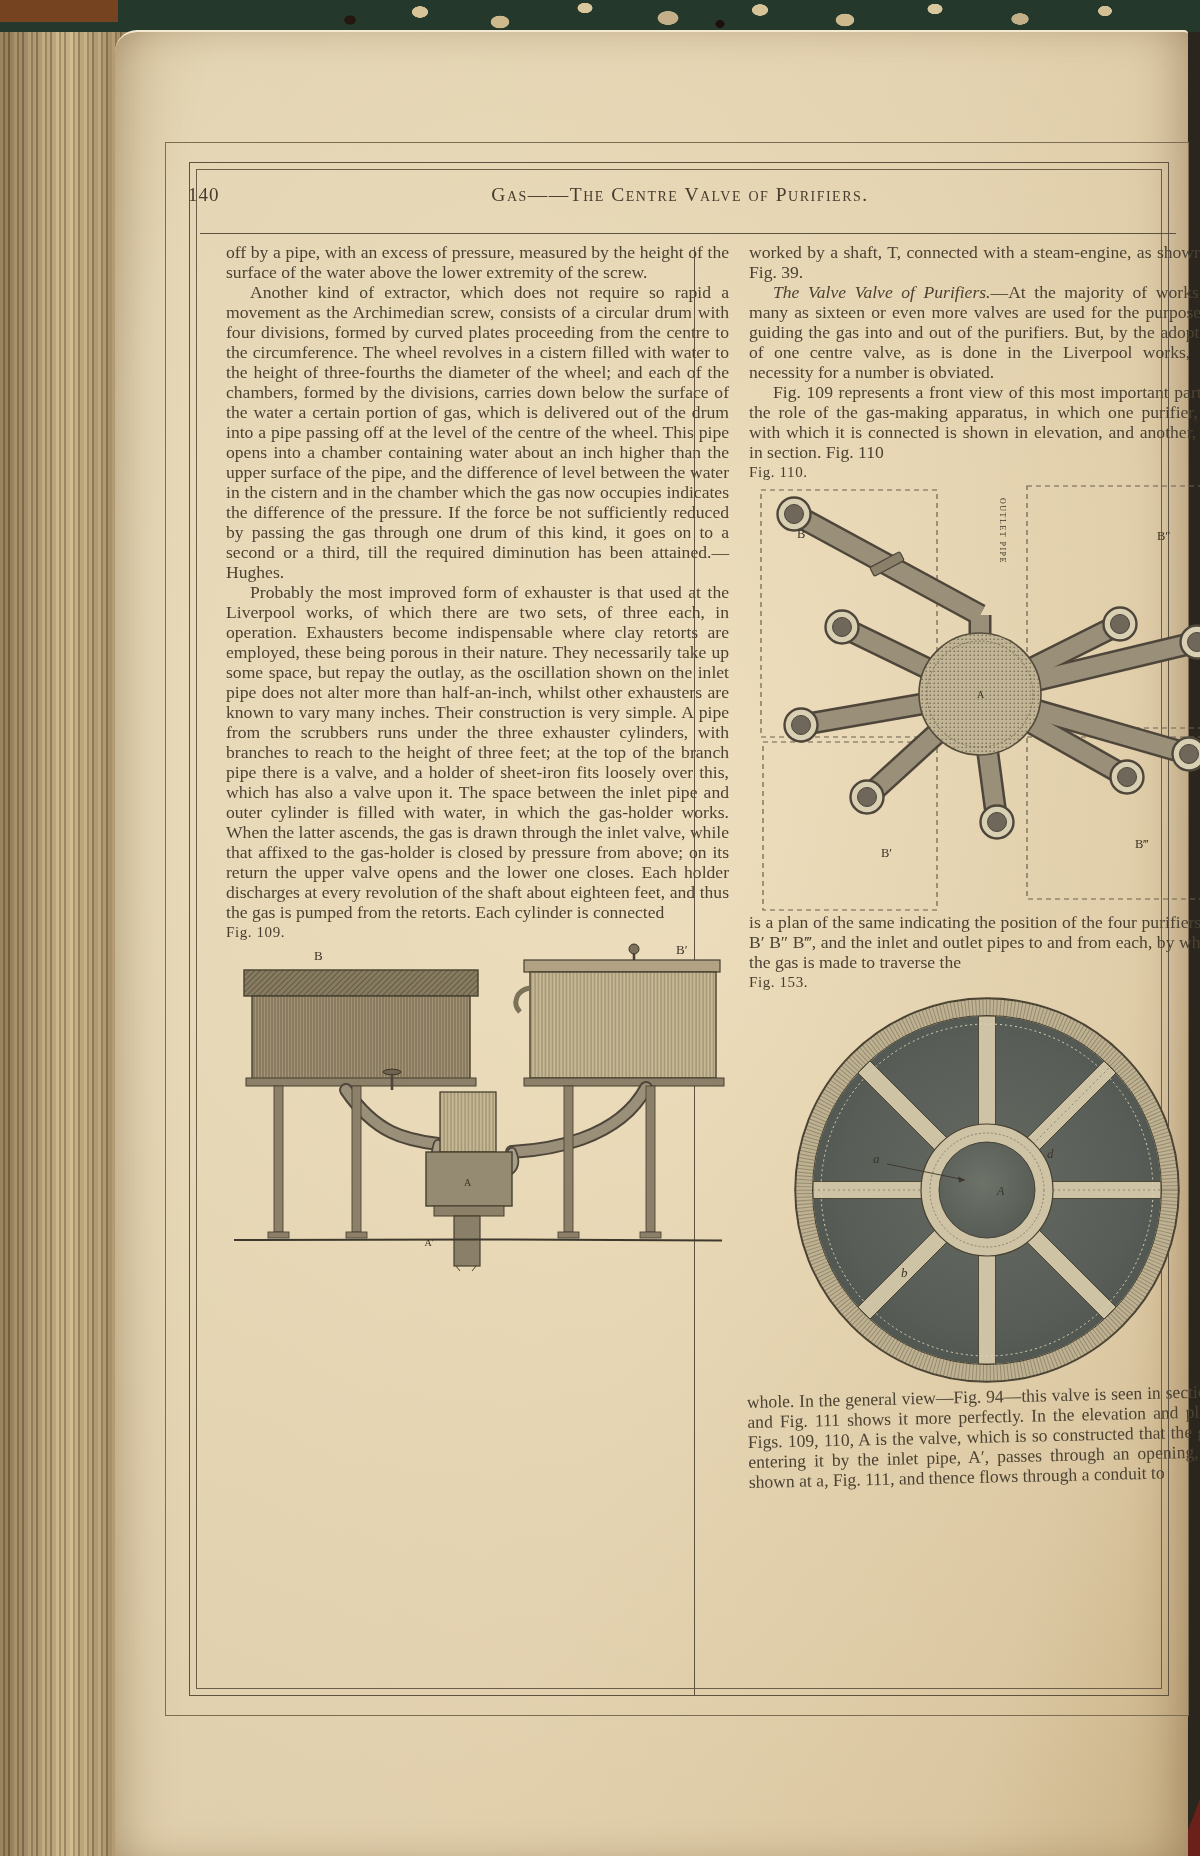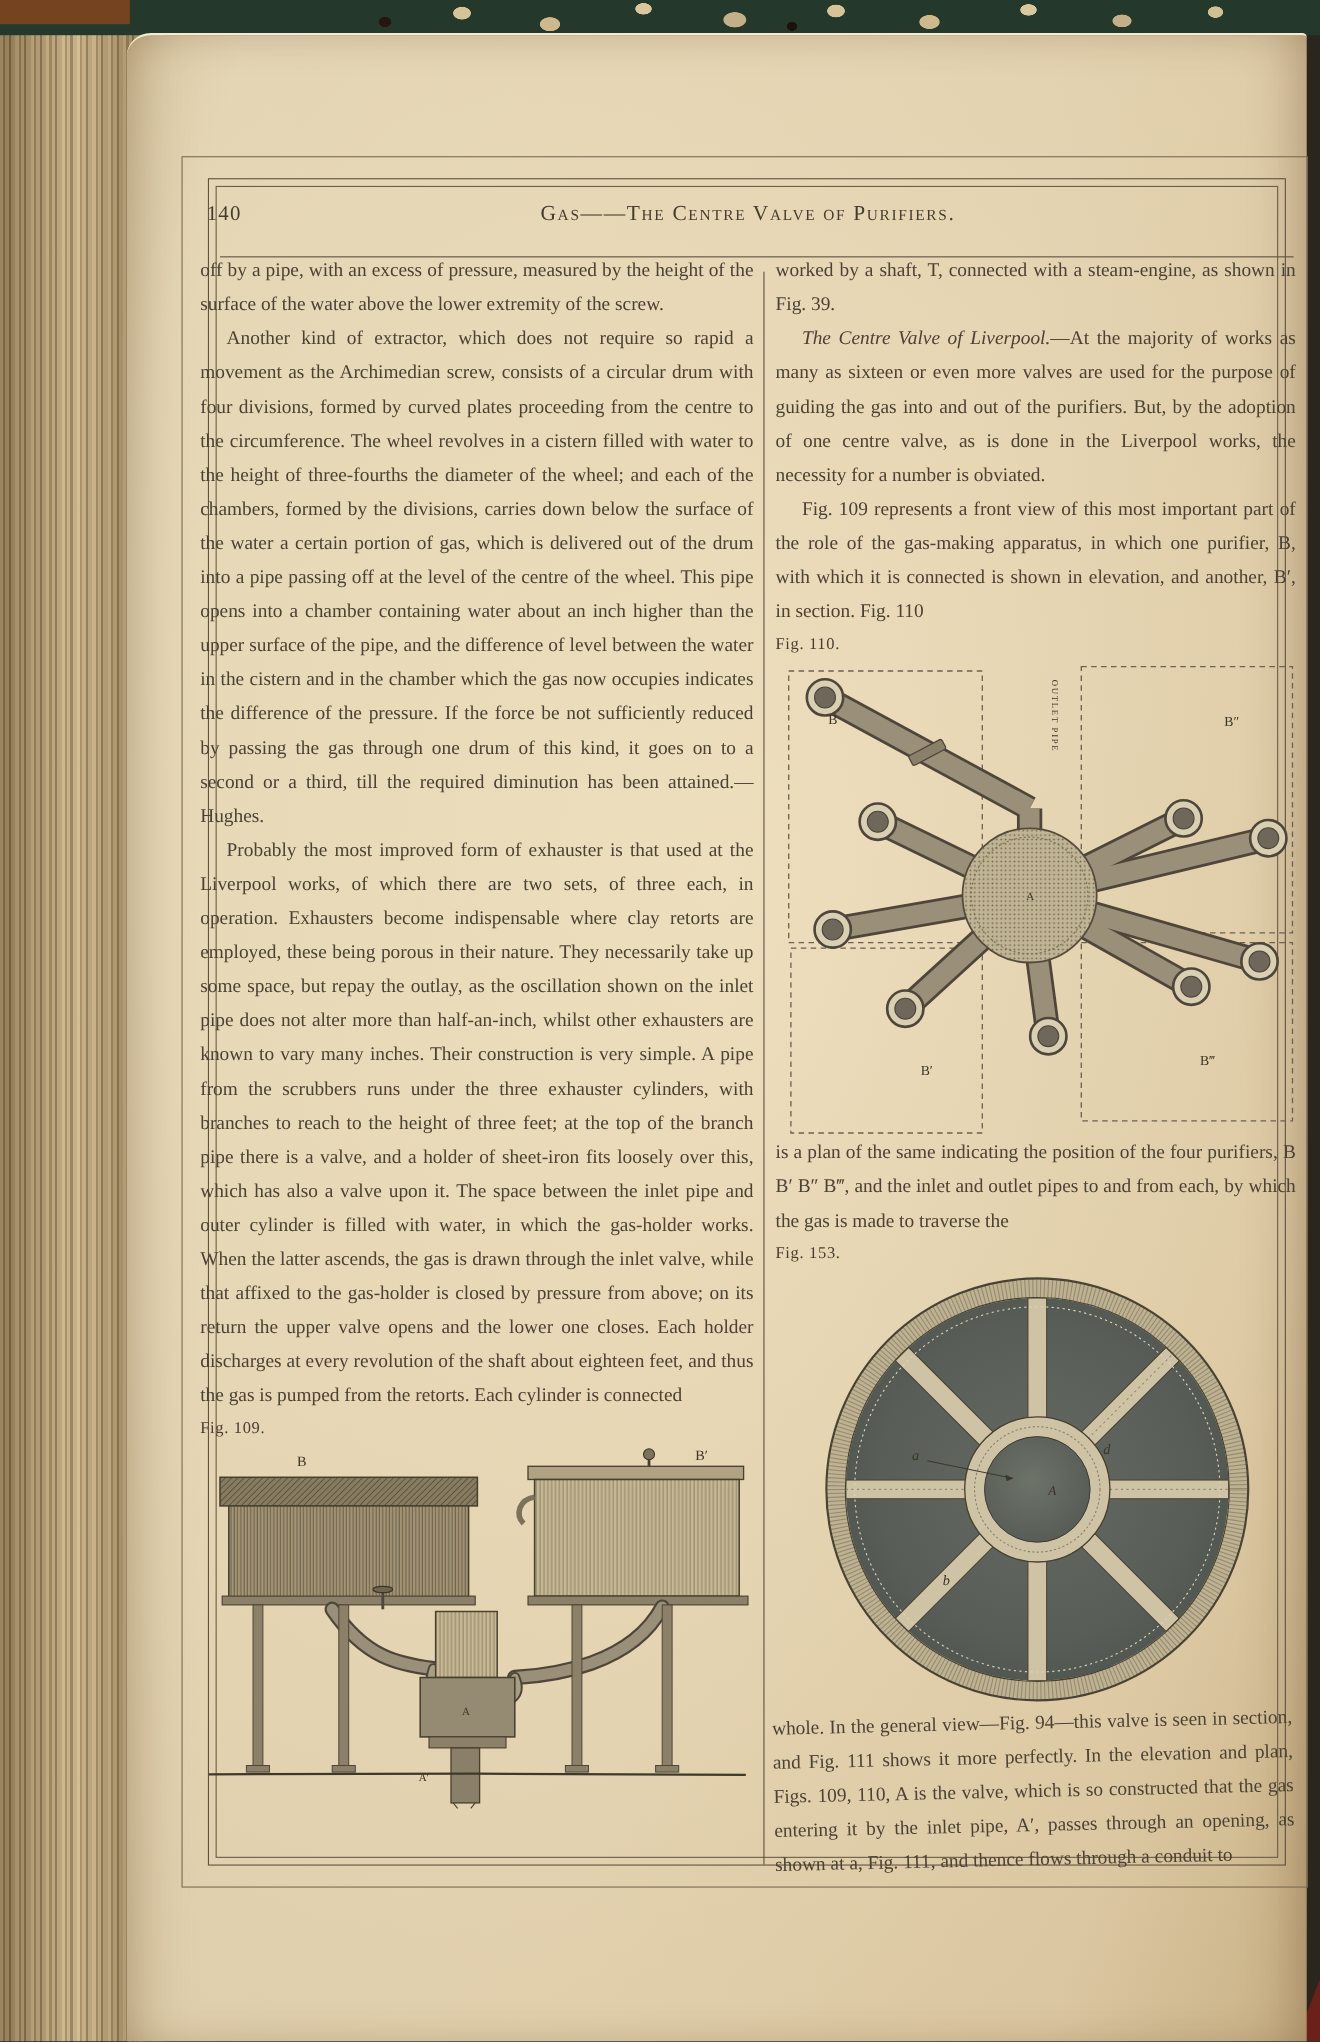--- a/index.html
+++ b/index.html
@@ -48,22 +48,22 @@
 
   
   .pagenum,.running-head{color:#453c2d;}
   .header-row{position:absolute;left:67px;top:150px;width:996px;height:30px;}
   .pagenum{position:absolute;left:6px;top:2px;font-size:19px;letter-spacing:1px;}
   .running-head{position:absolute;left:0;right:0;text-align:center;top:2px;
     font-variant:small-caps;font-size:19.5px;letter-spacing:1.5px;}
   .header-rule{position:absolute;left:85px;top:201px;width:976px;border-top:1.4px solid #5d5140;}
   .col-divider{position:absolute;left:579px;top:215px;width:1.4px;height:1448px;background:#5d5140;}
 
-  .col{position:absolute;top:198px;color:#4b4233;font-size:17.6px;line-height:31px;
-    text-align:justify;}
+  .col{position:absolute;top:210px;color:#4b4233;font-size:17.6px;line-height:20px;
+    text-align:justify;margin-left:44px;}
   .col-left{left:67px;width:503px;}
   .col-right{left:590px;width:473px;}
   .col p{margin:0;}
   .indent{text-indent:24px;}
   .ital{font-style:italic;}
   .fig-caption{margin:13px 0 8px;text-align:left;font-size:15px;letter-spacing:.6px;
     color:#463d2f;text-indent:0;}
   .figure{display:block;margin:0 auto;}
   .rot{transform:rotate(-1.3deg);transform-origin:0 100%;}
 
@@ -164,21 +164,21 @@
         <path d="M 230,324 l 4,5 m 16,-5 l -4,5" stroke="#47402f" stroke-width="1" fill="none"></path>
 
         <text x="88" y="18" font-size="13">B</text>
         <text x="450" y="12" font-size="13">B′</text>
       </svg>
 
     </div>
 
     <div class="col col-right">
       <p>worked by a shaft, T, connected with a steam-engine, as shown in Fig. 39.</p>
-      <p class="indent"><span class="ital">The Centre Valve of Liverpool.</span><span>—At the majority of works as many as sixteen or even more valves are used for the purpose of guiding the gas into and out of the purifiers.  But, by the adoption of one centre valve, as is done in the Liverpool works, the necessity for a number is obviated.</span></p>
+      <p class="indent"><span class="ital">The Valve Valve of Purifiers.</span><span>—At the majority of works as many as sixteen or even more valves are used for the purpose of guiding the gas into and out of the purifiers.  But, by the adoption of one centre valve, as is done in the Liverpool works, the necessity for a number is obviated.</span></p>
       <p class="indent">Fig. 109 represents a front view of this most important part of the role of the gas-making apparatus, in which one purifier, B, with which it is connected is shown in elevation, and another, B′, in section.  Fig. 110</p>
       <p class="fig-caption">Fig. 110.</p>
 
       <svg class="figure" width="473" height="430" viewBox="0 0 473 430">
         <defs>
           <pattern id="stip" width="4" height="4" patternUnits="userSpaceOnUse">
             <rect width="4" height="4" fill="#c0b494"></rect>
               <circle cx="1.2" cy="1.2" r="0.8" fill="#70654f"></circle>
           </pattern>
         </defs>

